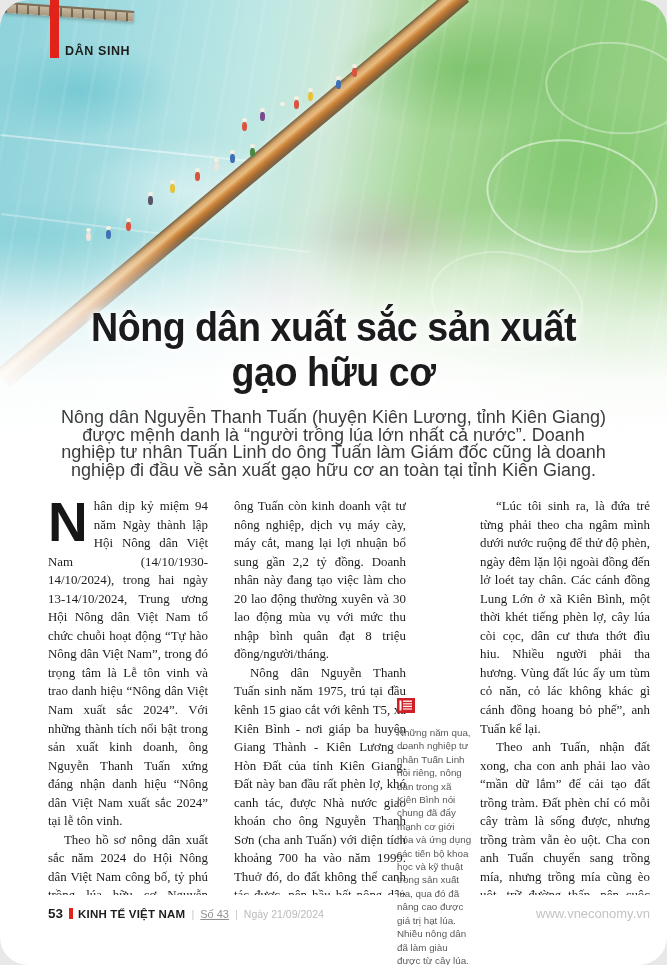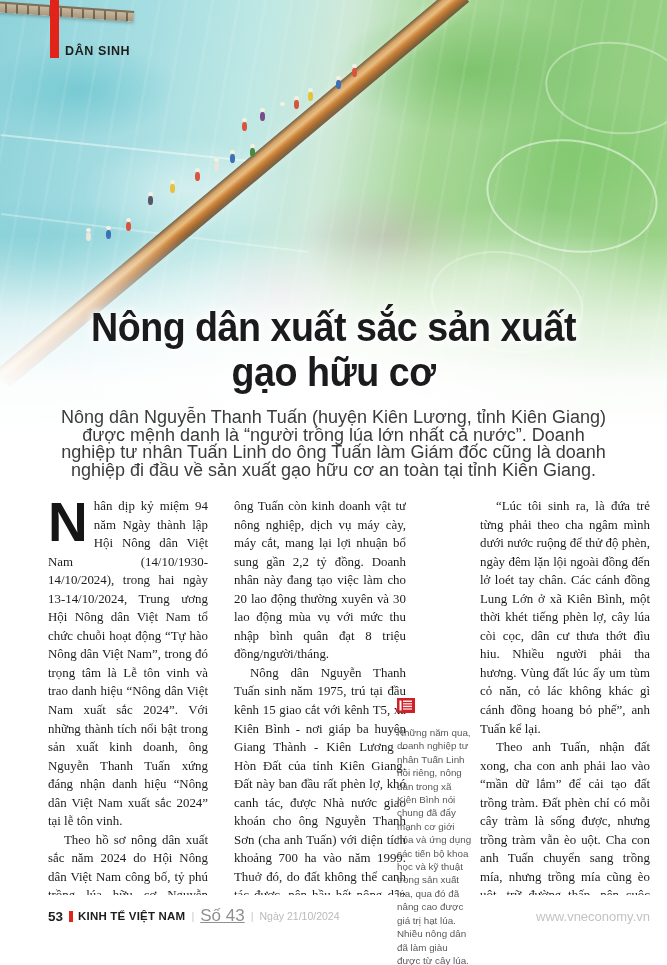--- a/index.html
+++ b/index.html
@@ -1,19 +1,20 @@
 <!DOCTYPE html>
 <html><head>
 <meta charset="utf-8">
 <style>
   html,body{margin:0;padding:0;background:#e8e8e8;}
   .page{
     position:relative;width:667px;height:965px;margin:0 auto;
     background:#fff;overflow:hidden;
     font-family:"Liberation Sans",sans-serif;
+    border-radius:28px;
   }
 
   
   .photo{position:absolute;left:0;top:0;width:667px;height:500px;
     background:linear-gradient(100deg,#8ed2da 0%,#a5dde2 20%,#bfe8e4 36%,#cfe9d8 47%,#a6d795 60%,#8fcc7e 78%,#9ed489 100%);}
   .ph-mottle{position:absolute;inset:0;
     background-image:
       radial-gradient(ellipse 140px 70px at 12% 18%,rgba(90,190,202,.55),transparent 70%),
       radial-gradient(ellipse 170px 90px at 7% 52%,rgba(108,200,206,.5),transparent 70%),
       radial-gradient(ellipse 150px 75px at 28% 38%,rgba(255,255,255,.42),transparent 70%),
@@ -81,21 +82,21 @@
   .caption-icon{display:block;margin-bottom:9px;}
   .caption-text{font-size:9.8px;line-height:13.4px;color:#57585a;text-align:left;}
 
   
   .footer{position:absolute;left:48px;top:906px;width:602px;display:flex;
     align-items:center;font-size:12px;color:#9a9a9a;}
   .pg-num{font-weight:bold;color:#1d1d1b;font-size:13.5px;}
   .ftr-bar{display:inline-block;width:4px;height:11px;margin:0 5px 0 6px;}
   .mag-name{font-weight:bold;color:#1d1d1b;font-size:11.5px;letter-spacing:.2px;}
   .ftr-sep{color:#c9c9c9;margin:0 6px;font-size:11px;}
-  .issue{color:#8f9092;font-size:17px;text-decoration:underline;}
+  .issue{color:#8f9092;font-size:11px;text-decoration:underline;}
   .date{color:#b9babc;font-size:10.5px;}
   .website{margin-left:auto;color:#c2c3c5;font-size:13px;}
 </style>
 </head>
 <body>
 
 <div class="page">
 
   <div class="photo">
     <div class="ph-mottle"></div>
@@ -168,17 +169,17 @@
     <p class="ind">Theo anh Tuấn, nhận đất xong, cha con anh phải lao vào “mần dữ lắm” để cải tạo đất trồng tràm. Đất phèn chỉ có mỗi cây tràm là sống được, nhưng trồng tràm vẫn èo uột. Cha con anh Tuấn chuyển sang trồng mía, nhưng trồng mía cũng èo uột, trữ đường thấp, nên cuộc sống rất khó khăn. Trong 5 năm trồng mía (2000-2005), bữa ăn nhà anh Tuấn vẫn phải tính từng ngày. Đất vẫn cứ hoang</p>
   </div>
 
   <div class="footer">
     <span class="pg-num">53</span>
     <span class="ftr-bar" style="background:#e2231a;"></span>
     <span class="mag-name">KINH TẾ VIỆT NAM</span>
     <span class="ftr-sep">|</span>
     <span class="issue">Số 43</span>
     <span class="ftr-sep">|</span>
-    <span class="date">Ngày 21/10/2024</span>
+    <span class="date">Ngày 21/09/2024</span>
     <span class="website">www.vneconomy.vn</span>
   </div>
 
 </div>
 
 </body></html>

